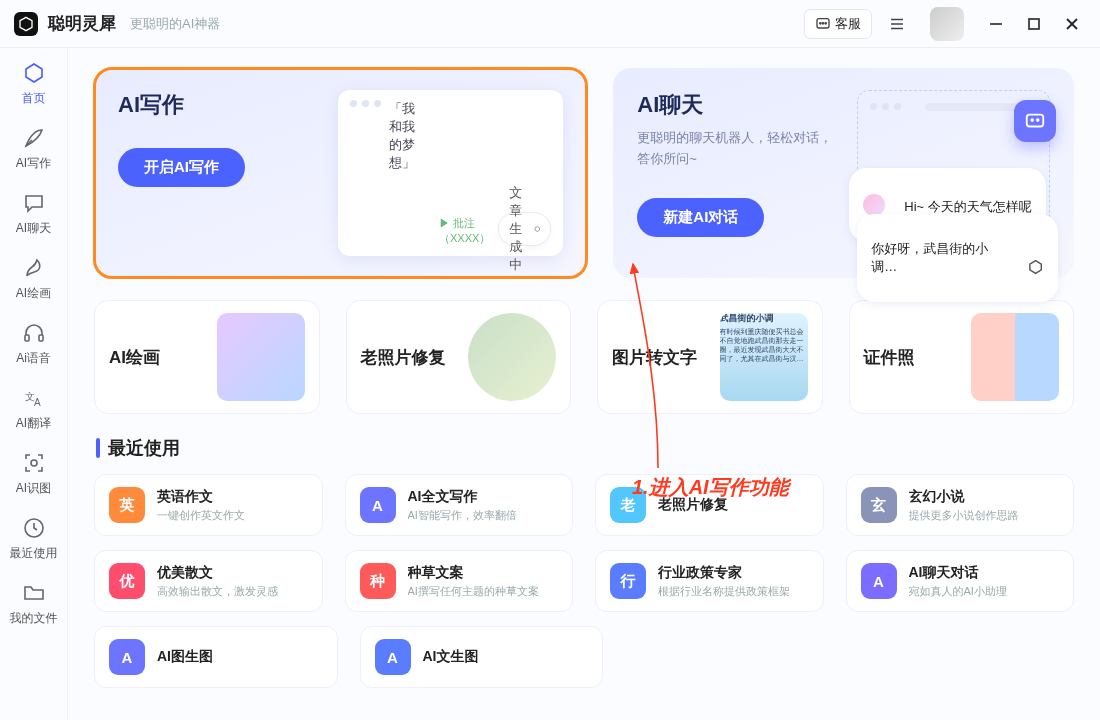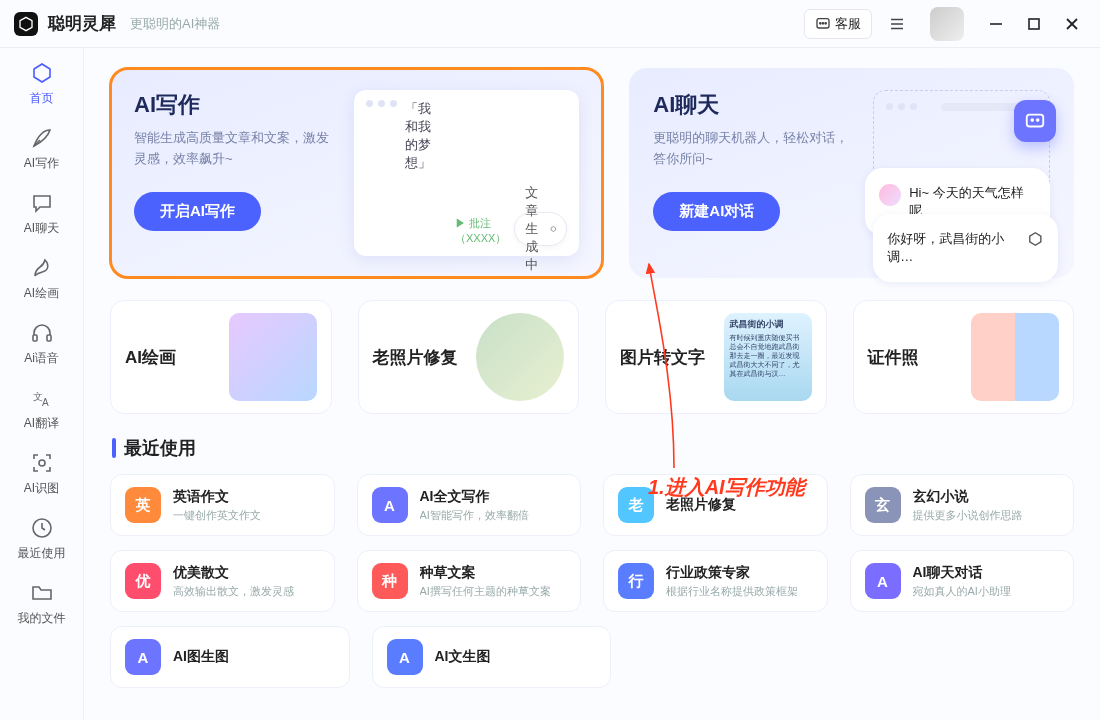--- a/index.html
+++ b/index.html
@@ -8,44 +8,44 @@
   .logo-badge { width:24px;height:24px;display:flex;align-items:center;justify-content:center;border-radius:6px;background:#111;}
   .logo-badge svg{width:16px;height:16px;}
   .app-title{font-weight:700;font-size:17px;}
   .app-sub{color:#9aa;font-size:13px;margin-left:4px;}
   .titlebar-spacer{flex:1;}
   .tb-btn{height:30px;display:flex;align-items:center;gap:4px;padding:0 10px;border:1px solid #e6e6ee;border-radius:6px;cursor:pointer;font-size:13px;background:#fff;}
   .tb-icon{width:30px;height:30px;display:flex;align-items:center;justify-content:center;cursor:pointer;border-radius:6px;}
   .avatar{width:34px;height:34px;border-radius:8px;background:linear-gradient(135deg,#ccc,#eee);margin:0 8px;background-size:cover;}
   .win-ctrl{width:28px;height:28px;display:flex;align-items:center;justify-content:center;cursor:pointer;}
   .main{display:flex;height:672px;}
-  .sidebar{width:84px;border-right:1px solid #eef;display:flex;flex-direction:column;align-items:center;padding-top:12px;gap:18px;}
+  .sidebar{width:68px;border-right:1px solid #eef;display:flex;flex-direction:column;align-items:center;padding-top:12px;gap:18px;}
   .side-item{display:flex;flex-direction:column;align-items:center;gap:4px;cursor:pointer;color:#555;font-size:12px;width:54px;}
   .side-item.active{color:#4b5bff;}
   .side-icon{width:26px;height:26px;display:flex;align-items:center;justify-content:center;}
   .side-item.active .side-icon svg{stroke:#4b5bff;fill:none;}
   .side-icon svg{stroke:#666;fill:none;stroke-width:1.6;}
   .content{flex:1;padding:20px 26px;overflow:auto;position:relative;}
   .hero-row{display:flex;gap:26px;margin-bottom:22px;}
   .hero-card{flex:1;background:linear-gradient(160deg,#e8ecff 0%,#f5f6ff 100%);border-radius:18px;padding:22px 24px;display:flex;gap:20px;position:relative;min-height:210px;}
   .hero-card.highlight{outline:3px solid #ff8a1f;outline-offset:-2px;}
   .hero-left{display:flex;flex-direction:column;gap:8px;flex:0 0 200px;}
   .hero-title{font-size:22px;font-weight:700;color:#1d2a5b;}
   .hero-desc{font-size:13px;color:#7782a8;line-height:1.6;}
-  .hero-btn{margin-top:14px;background:#4c62ff;color:#fff;border:none;border-radius:22px;padding:10px 26px;font-size:15px;font-weight:600;cursor:pointer;width:fit-content;}
+  .hero-btn{margin-top:20px;background:#4c62ff;color:#fff;border:none;border-radius:22px;padding:10px 26px;font-size:15px;font-weight:600;cursor:pointer;width:fit-content;}
   .mock-panel{flex:1;background:#fff;border-radius:12px;box-shadow:0 4px 16px rgba(80,100,200,.12);padding:10px 12px;position:relative;display:flex;gap:8px;}
   .mock-dots{display:flex;gap:5px;}
   .mock-dots span{width:7px;height:7px;border-radius:50%;background:#dfe3f5;}
   .mock-line{height:8px;background:#e5e8f7;border-radius:4px;}
   .mock-line.short{width:60%;}
   .mock-title{text-align:center;font-size:13px;color:#445;}
   .mock-anno{font-size:11px;color:#6b7;align-self:flex-end;}
   .mock-foot{height:34px;border-radius:18px;background:#fff;border:1px solid #e8e9f5;display:flex;align-items:center;justify-content:space-between;padding:0 10px;font-size:13px;color:#555;box-shadow:0 2px 6px rgba(0,0,0,.04);margin-top:auto;}
   .chat-mock{flex:1;position:relative;}
-  .chat-mock .bubble{background:#fff;border-radius:18px;padding:16px 14px;font-size:13px;display:inline-flex;align-items:flex-start;gap:8px;box-shadow:0 2px 8px rgba(80,100,200,.1);position:absolute;}
+  .chat-mock .bubble{background:#fff;border-radius:18px;padding:26px 14px;font-size:13px;display:inline-flex;align-items:flex-end;gap:19px;box-shadow:0 2px 8px rgba(80,100,200,.1);position:absolute;}
   .bubble.b1{top:78px;left:-8px;}
   .bubble.b2{top:124px;right:-8px;}
   .bubble-av{width:22px;height:22px;border-radius:50%;background:linear-gradient(135deg,#fbd,#edf);}
   .chat-float{position:absolute;top:10px;right:-6px;width:42px;height:42px;border-radius:12px;background:#6d74ff;display:flex;align-items:center;justify-content:center;box-shadow:0 6px 14px rgba(90,100,255,.35);}
   .chat-float svg{stroke:#fff;}
   .dashed-box{position:absolute;top:0;left:0;right:0;bottom:0;}
   .grid-row{display:flex;gap:26px;margin-bottom:22px;}
   .feat-card{flex:1;background:#fff;border:1px solid #eef;border-radius:14px;padding:12px 14px;display:flex;align-items:center;gap:12px;min-height:110px;cursor:pointer;}
   .feat-title{font-size:17px;font-weight:700;}
   .feat-thumb{width:88px;height:88px;border-radius:10px;background:linear-gradient(135deg,#bcd,#def);margin-left:auto;flex-shrink:0;}
@@ -194,21 +194,20 @@
       <span>我的文件</span>
     </div>
   </div>
 
   <div class="content">
 
     <div class="hero-row">
       <div class="hero-card highlight">
         <div class="hero-left">
           <div class="hero-title">AI写作</div>
-          <div class="hero-desc">智能生成高质量文章和文案，激发灵感，效率飙升~</div>
           <button class="hero-btn">开启AI写作</button>
         </div>
         <div class="mock-panel">
           <div class="mock-dots">
               <span></span>
               <span></span>
               <span></span>
             </div>
           <div class="mock-title">「我和我的梦想」</div>
           <div class="mock-line"></div>
@@ -265,21 +264,21 @@
       <div class="feat-card">
         <div class="feat-title">AI绘画</div>
         <div class="feat-thumb pink"></div>
       </div>
       <div class="feat-card">
         <div class="feat-title">老照片修复</div>
         <div class="feat-thumb green"></div>
       </div>
       <div class="feat-card">
         <div class="feat-title">图片转文字</div>
-        <div class="feat-thumb doc" style="padding:6px;font-size:7px;color:#346;line-height:1.3;overflow:hidden">
+        <div class="feat-thumb doc" style="font-size:7px;color:#346;line-height:1.3;overflow:hidden">
           <div style="font-weight:700;font-size:9px;margin-bottom:2px">武昌街的小调</div>
           <div>有时候到重庆随便买书总会不自觉地跑武昌街那去走一圈，最近发现武昌街大大不同了，尤其在武昌街与汉…</div>
         </div>
       </div>
       <div class="feat-card">
         <div class="feat-title">证件照</div>
         <div class="feat-thumb id"></div>
       </div>
     </div>
 

